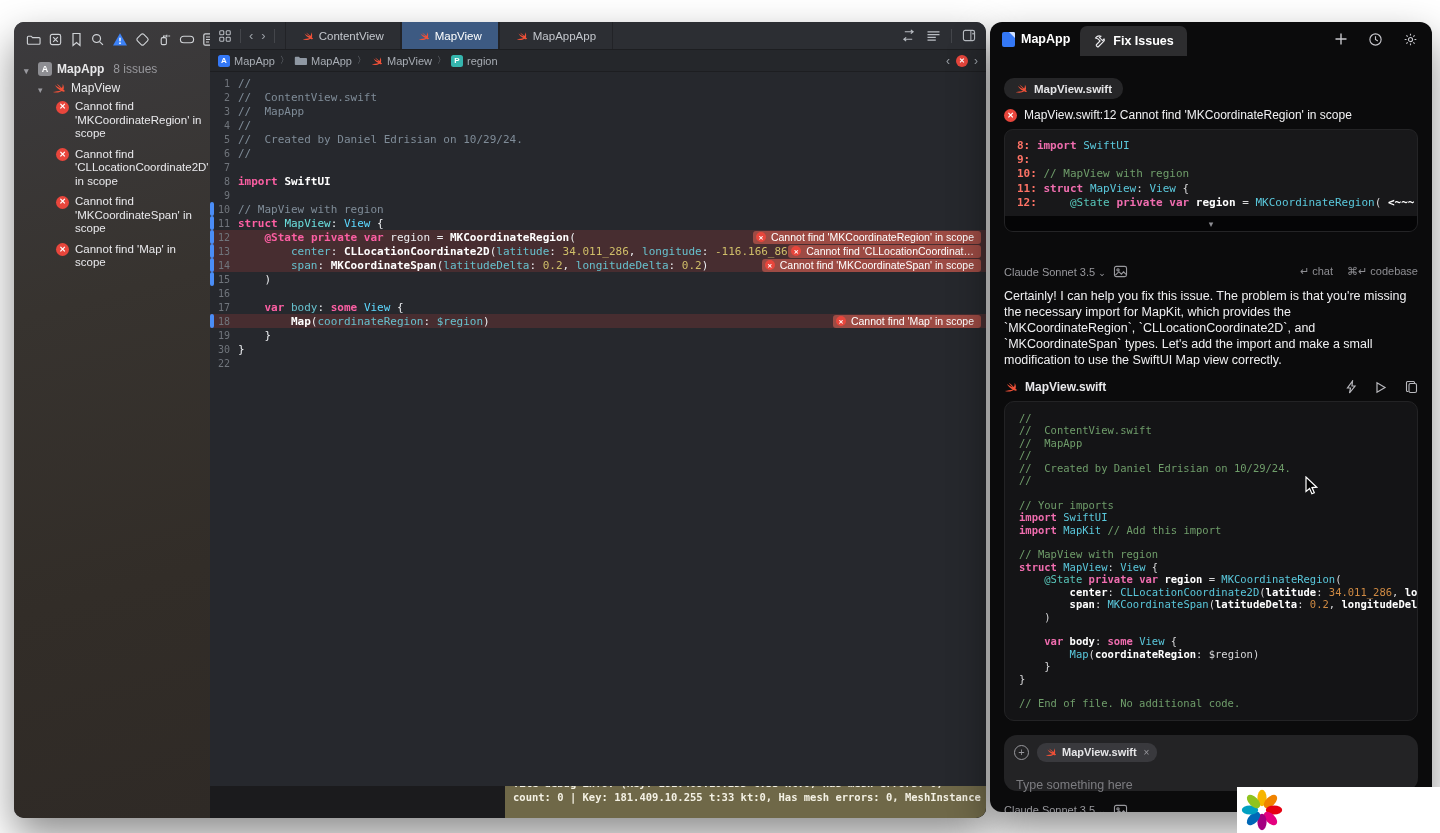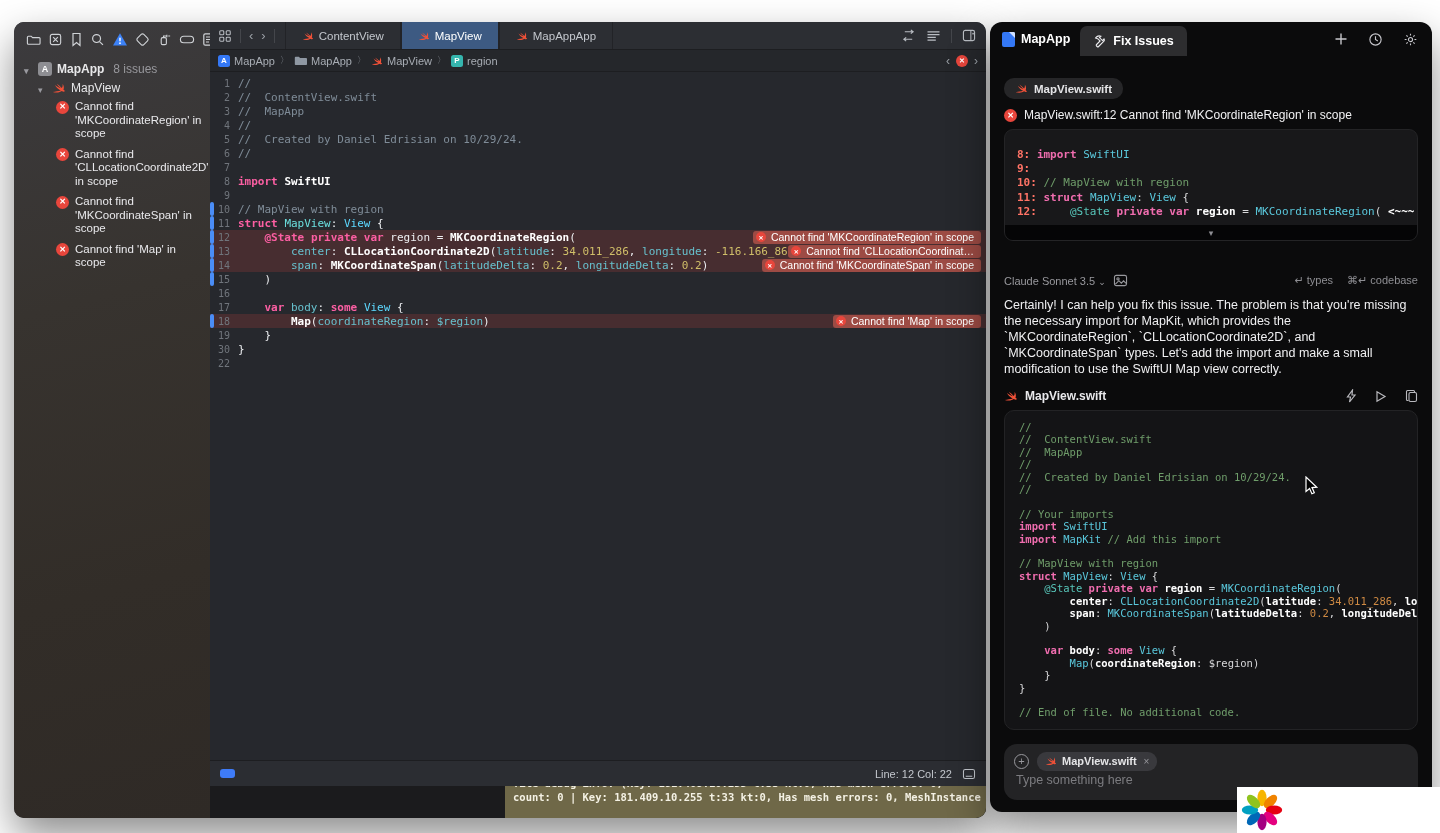--- a/index.html
+++ b/index.html
@@ -91,21 +91,21 @@
   .doc-ic { width:13px; height:15px; background:#3478f6; border-radius:2px; position:relative; }
   .doc-ic:after { content:""; position:absolute; right:0; top:0; border:3px solid #cfe0ff; border-left-color:transparent; border-bottom-color:transparent; border-radius:0 2px 0 0; }
   .chat-tab { display:flex; align-items:center; gap:6px; background:#2d2d2f; border-radius:7px 7px 0 0; height:30px; align-self:flex-end; padding:0 13px; font-size:12.5px; font-weight:bold; color:#fff; }
   .chat-header-right { margin-left:auto; display:flex; align-items:center; gap:20px; color:#c7c7cc; }
   .chat-body { padding:0 14px; }
 
   .pill-chip { display:inline-flex; align-items:center; gap:6px; background:#262628; border-radius:10px; height:21px; padding:0 11px;
     font-size:11.5px; font-weight:bold; color:#e5e5e7; margin-top:22px; }
   .issue-line { display:flex; align-items:center; gap:7px; margin-top:9px; font-size:12px; color:#f2f2f4; }
   .snippet { margin-top:7px; background:#18181a; border:1px solid #242426; border-radius:9px; overflow:hidden; }
-  .snippet-code { padding:18px 12px 6px; font-family:"DejaVu Sans Mono","Liberation Mono",monospace; font-size:11px; line-height:14.2px; white-space:pre; overflow:hidden; }
+  .snippet-code { padding:9px 12px 6px; font-family:"DejaVu Sans Mono","Liberation Mono",monospace; font-size:11px; line-height:14.2px; white-space:pre; overflow:hidden; }
   .snippet-expand { background:#050506; height:15px; display:flex; align-items:center; justify-content:center; color:#8e8e93; font-size:9px; }
   .tk-ln { color:#ff7366; font-weight:bold; }
   .pn .tk-kw { color:#f06daf; }
   .pn .tk-ty { color:#5ac8dc; }
   .pn .tk-cm { color:#6f9d6a; }
   .pn .tk-num { color:#cf8a43; }
   .pn .tk-at { color:#58c7bb; }
   .pn .tk-pl { color:#d8d8da; }
   .pn .tk-wh { color:#ffffff; font-weight:bold; }
 
@@ -117,21 +117,21 @@
   .codecard-head { display:flex; align-items:center; gap:7px; margin-top:12px; font-size:12px; font-weight:bold; color:#e9e9ec; }
   .codecard-icons { margin-left:auto; display:flex; gap:18px; color:#b9b9be; align-items:center; }
   .codecard { margin-top:7px; background:#141416; border:1px solid #232325; border-radius:10px; padding:10px 14px; overflow:hidden; }
   .codecard .pcode { font-family:"DejaVu Sans Mono","Liberation Mono",monospace; font-size:10.5px; line-height:12.4px; white-space:pre; }
 
   .chat-input { margin-top:14px; background:#232325; border-radius:13px; height:56px; padding:8px 10px; }
   .input-top { display:flex; align-items:center; gap:8px; }
   .plus-circle { width:15px; height:15px; border:1.4px solid #98989d; border-radius:50%; color:#98989d; font-size:11px; line-height:12px; text-align:center; }
   .input-chip { display:inline-flex; align-items:center; gap:5px; background:#39393d; border-radius:9px; height:19px; padding:0 8px; font-size:11px; font-weight:bold; color:#e5e5e7; }
   .chip-x { color:#98989d; font-weight:normal; font-size:10px; margin-left:2px; }
-  .input-placeholder { margin-top:2px; margin-left:2px; font-size:12.5px; color:#7c7c80; }
+  .input-placeholder { margin-top:16px; margin-left:2px; font-size:12.5px; color:#7c7c80; }
   .model-row.bottom { margin-top:13px; }
 
   
   .watermark { position:absolute; left:1237px; top:787px; width:203px; height:46px; background:#fff; display:flex; align-items:center; gap:4px; padding-left:4px; }
   .wm-text { font-size:27px; font-weight:bold; color:#4a4a4c; letter-spacing:1px; white-space:nowrap; }
 
   .cursor { position:absolute; left:1305px; top:476px; }
   svg { display:block; }
 </style>
 </head>
@@ -350,30 +350,20 @@
           <div class="cl has-bar hl"><span class="bar"></span><span class="num">14</span><span class="ct"><span class="tk-pl">        </span><span class="tk-prop">span</span><span class="tk-pl">: </span><span class="tk-errt">MKCoordinateSpan</span><span class="tk-pl">(</span><span class="tk-prop">latitudeDelta</span><span class="tk-pl">: </span><span class="tk-num">0.2</span><span class="tk-pl">, </span><span class="tk-prop">longitudeDelta</span><span class="tk-pl">: </span><span class="tk-num">0.2</span><span class="tk-pl">)</span></span><span class="err-chip"><span class="err-dot">✕</span><span>Cannot find 'MKCoordinateSpan' in scope</span></span></div>
           <div class="cl has-bar"><span class="bar"></span><span class="num">15</span><span class="ct"><span class="tk-pl">    )</span></span></div>
           <div class="cl"><span class="bar"></span><span class="num">16</span><span class="ct">&nbsp;</span></div>
           <div class="cl"><span class="bar"></span><span class="num">17</span><span class="ct"><span class="tk-pl">    </span><span class="tk-kw">var</span><span class="tk-pl"> </span><span class="tk-prop">body</span><span class="tk-pl">: </span><span class="tk-kw">some</span><span class="tk-pl"> </span><span class="tk-ty">View</span><span class="tk-pl"> {</span></span></div>
           <div class="cl has-bar hl"><span class="bar"></span><span class="num">18</span><span class="ct"><span class="tk-pl">        </span><span class="tk-errt">Map</span><span class="tk-pl">(</span><span class="tk-prop">coordinateRegion</span><span class="tk-pl">: </span><span class="tk-prop">$region</span><span class="tk-pl">)</span></span><span class="err-chip"><span class="err-dot">✕</span><span>Cannot find 'Map' in scope</span></span></div>
           <div class="cl"><span class="bar"></span><span class="num">19</span><span class="ct"><span class="tk-pl">    }</span></span></div>
           <div class="cl"><span class="bar"></span><span class="num">30</span><span class="ct"><span class="tk-pl">}</span></span></div>
           <div class="cl"><span class="bar"></span><span class="num">22</span><span class="ct">&nbsp;</span></div>
         </div>
 
-      <div class="statusbar">
-        <span class="blue-badge"></span>
-        <span class="statuspos">Line: 12  Col: 22</span>
-        <span class="kbd-ic">
-            <svg width="14" height="12" viewBox="0 0 15 13" fill="none" stroke="#c3c7cd" stroke-width="1.1">
-              <rect x="1.5" y="1.5" width="12" height="10" rx="2"></rect>
-              <path d="M4 9h7"></path>
-            </svg>
-          </span>
-      </div>
 
       <div class="bottom-strip">
         <div class="console">
           <div class="console-inner" id="console-lines"><div>file debug info: (Key: 181.408.10.255 t:33 kt:0, Has mesh errors: 0,</div><div>count: 0 | Key: 181.409.10.255 t:33 kt:0, Has mesh errors: 0, MeshInstance</div></div>
         </div>
       </div>
     </main>
   </section>
 
   <section class="chat-window pn">
@@ -437,21 +427,21 @@
           <span class="caret">⌄</span>
         </span>
         <span>
             <svg width="15" height="13" viewBox="0 0 16 14" fill="none" stroke="#98989d" stroke-width="1.2">
               <rect x="1.5" y="1.5" width="13" height="11" rx="2"></rect>
               <circle cx="5.3" cy="5.2" r="1.2"></circle>
               <path d="M2.5 11l3.8-3.8 2.6 2.6 2.4-2.4 2.7 2.7"></path>
             </svg>
           </span>
         <span class="model-hints">
-          <span><span>↵</span> <span>types</span></span>
+          <span><span>↵</span> <span>chat</span></span>
           <span><span>⌘↵</span> <span>codebase</span></span>
         </span>
       </div>
 
       <div class="answer">Certainly! I can help you fix this issue. The problem is that you're missing the necessary import for MapKit, which provides the `MKCoordinateRegion`, `CLLocationCoordinate2D`, and `MKCoordinateSpan` types. Let's add the import and make a small modification to use the SwiftUI Map view correctly.</div>
 
       <div class="codecard-head">
         <span>
             <svg width="14" height="14" viewBox="0 0 16 16">
               <path fill="#f05138" d="M1 12.6c4.2 1.2 8.2.5 10.2-1.1 1.6.9 2.9 1 3.6-.2-.7-.4-1.3-.6-1.7-1.5 1-2.1.4-4.6-1-6.7.3 1.9 0 3.7-.9 5C9.7 6.4 7.7 4.6 5.4 3.2c1.3 1.8 3 3.7 4.8 5.2-2.1-.7-4.7-2.1-6.9-3.9 1.6 2.6 4 4.9 6.7 6.3-2.4 1-6.1 1-9 1.8z"></path>

